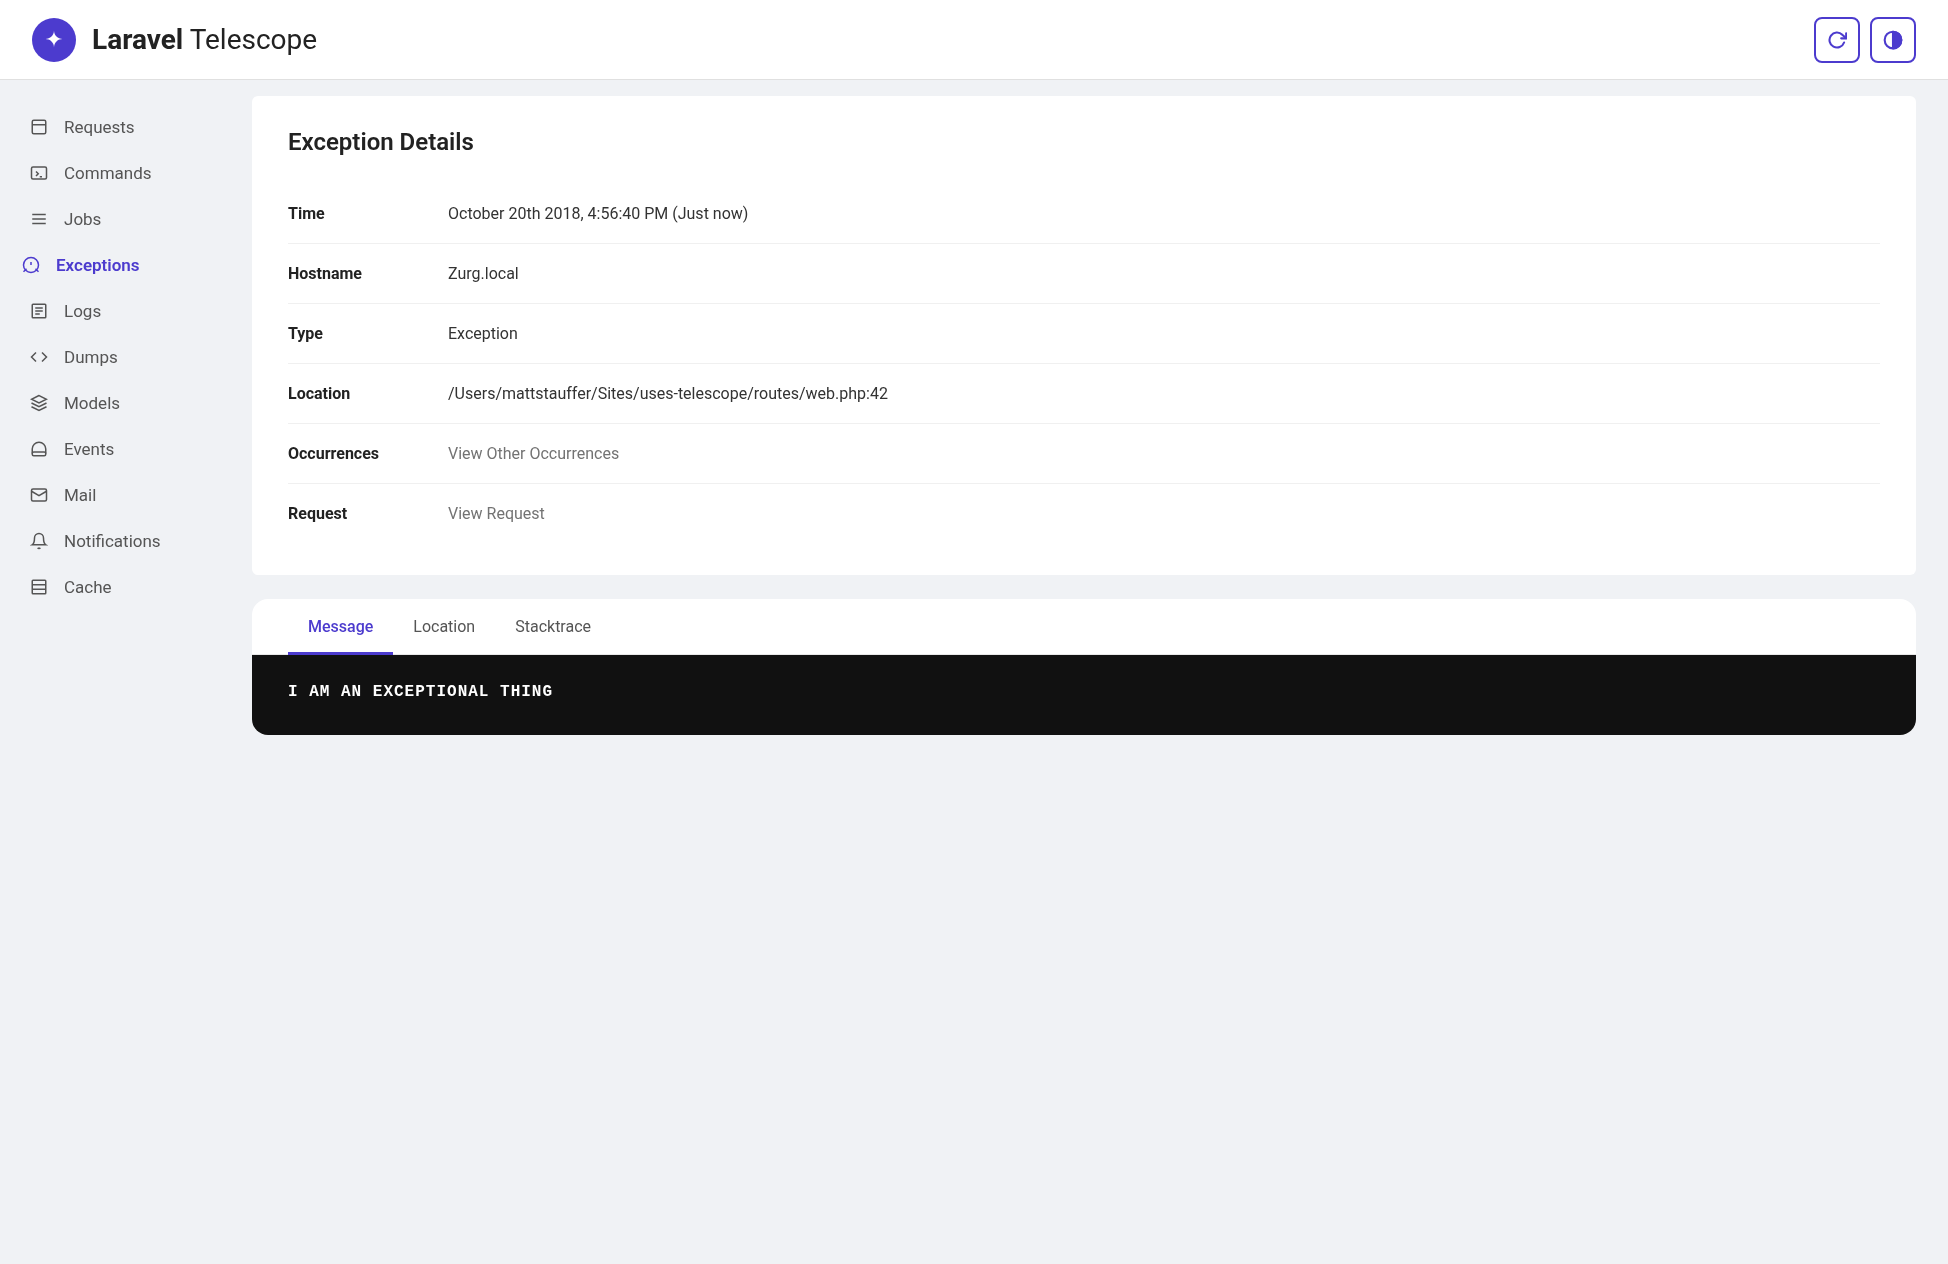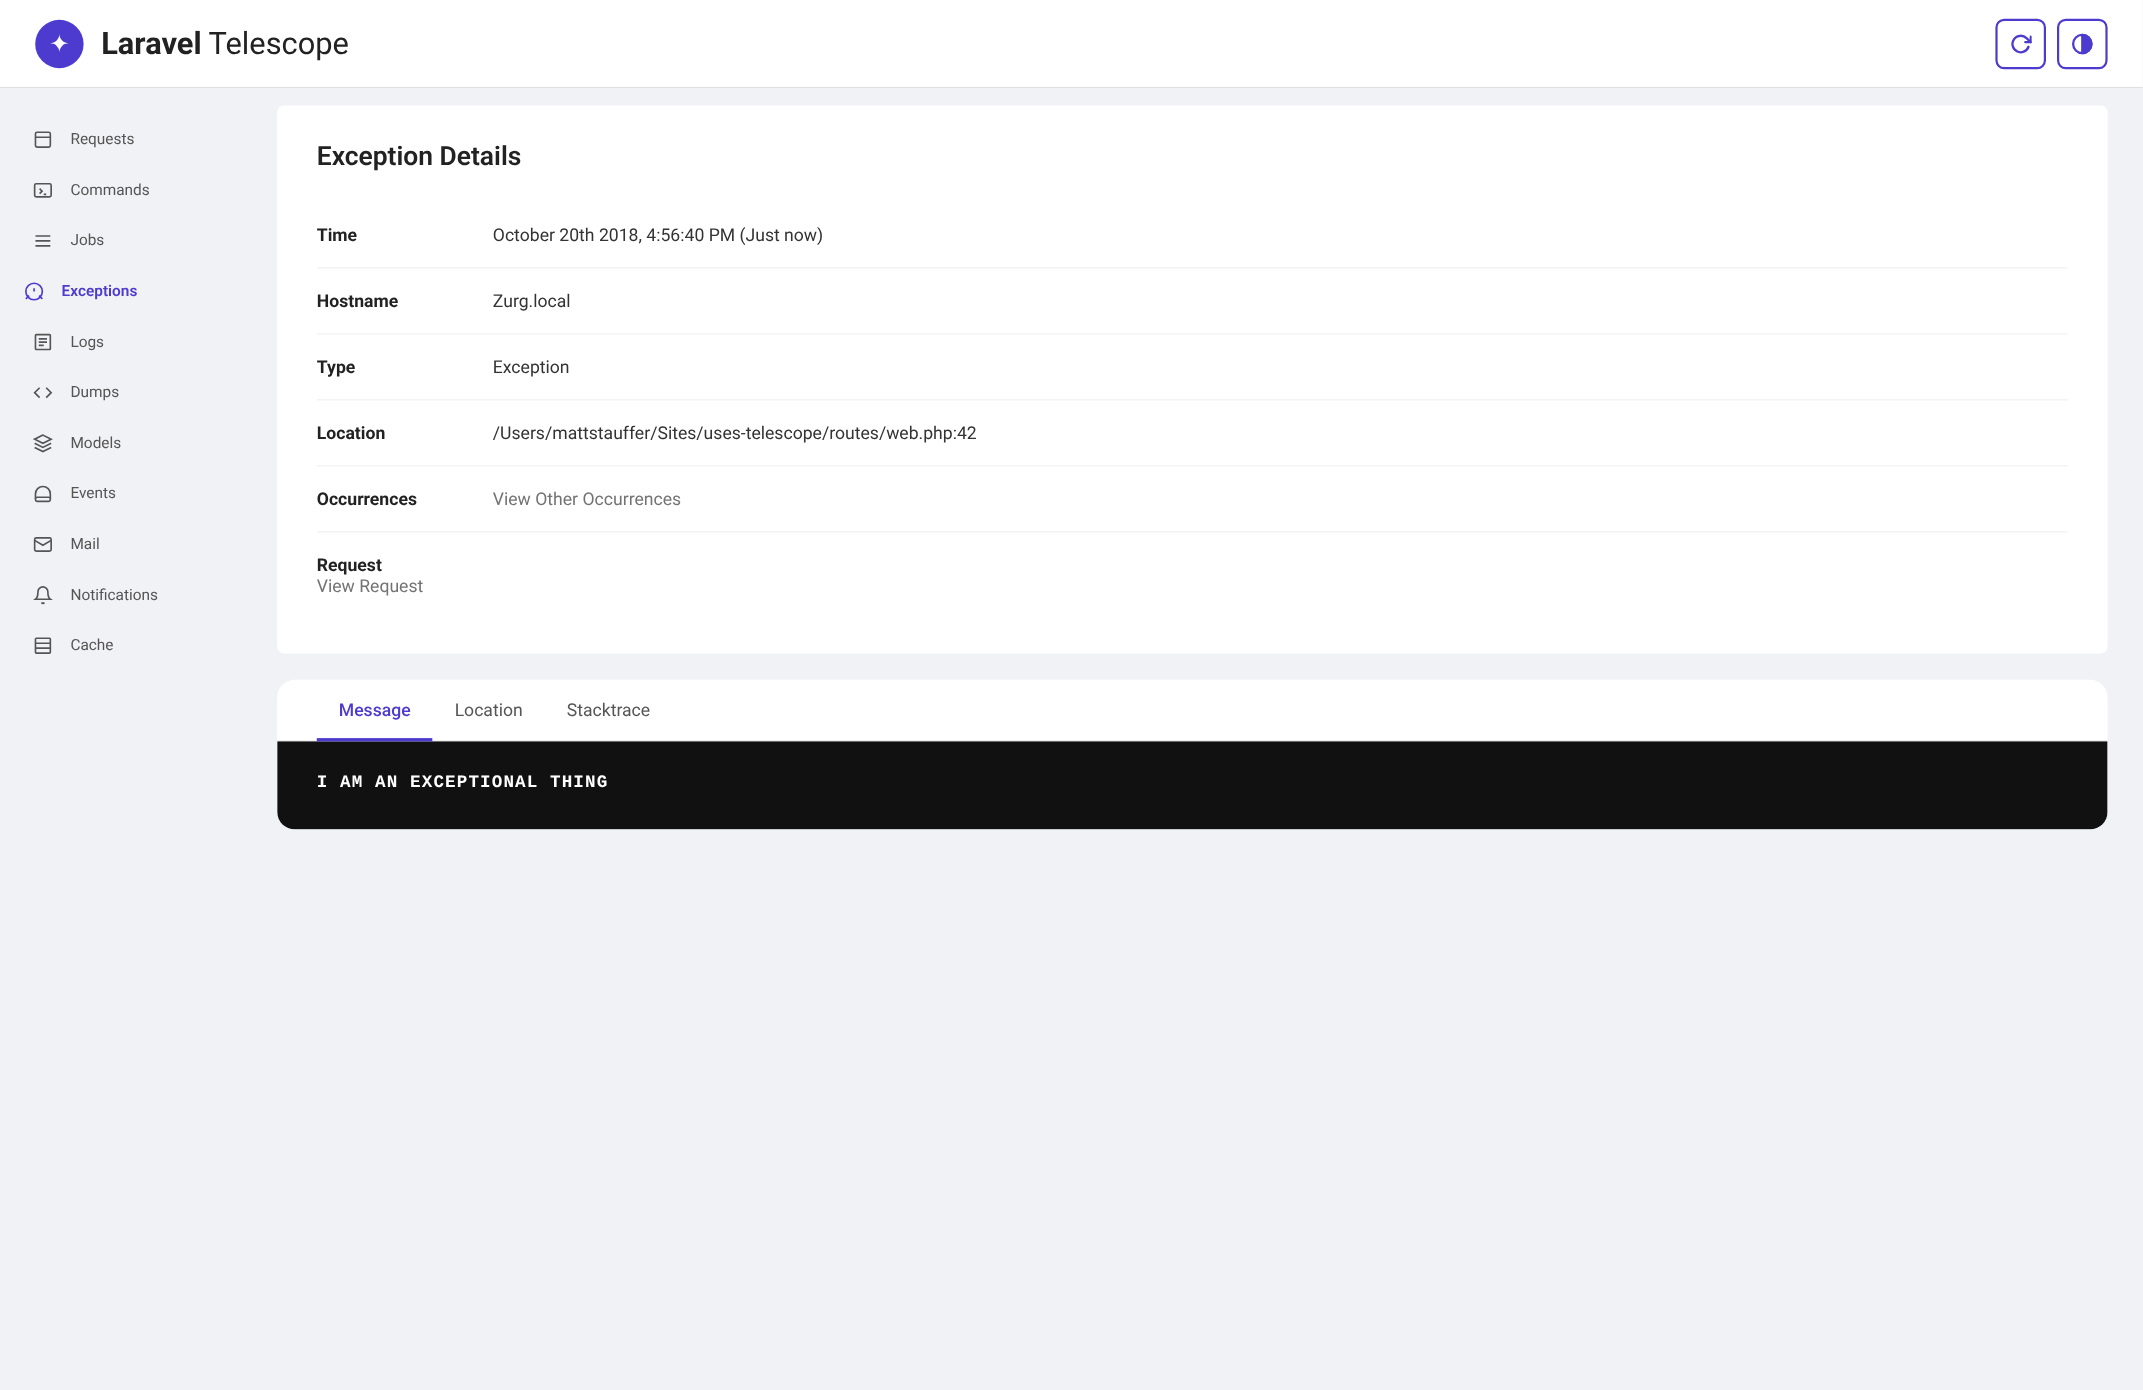--- a/index.html
+++ b/index.html
@@ -75,21 +75,21 @@
       padding: 24px 0;
       flex-shrink: 0;
     }
     .sidebar-item {
       display: flex;
       align-items: center;
       gap: 14px;
       padding: 12px 28px;
       cursor: pointer;
       color: #555;
-      font-size: 14px;
+      font-size: 17px;
       text-decoration: none;
       border-radius: 0;
     }
     .sidebar-item.active {
       color: #4c3bce;
       font-weight: 600;
       padding-left: 20px;
     }
     .sidebar-icon {
       width: 22px;
@@ -122,21 +122,21 @@
       margin-bottom: 28px;
     }
 
     
     .detail-row {
       display: flex;
       align-items: flex-start;
       padding: 20px 0;
       border-bottom: 1px solid #f0f0f0;
     }
-    .detail-row:last-child { border-bottom: none; flex-direction: column; }
+    .detail-row:last-child { border-bottom: none; }
     .detail-label {
       font-weight: 700;
       color: #222;
       width: 160px;
       flex-shrink: 0;
       font-size: 16px;
     }
     .detail-value {
       color: #333;
       font-size: 16px;

